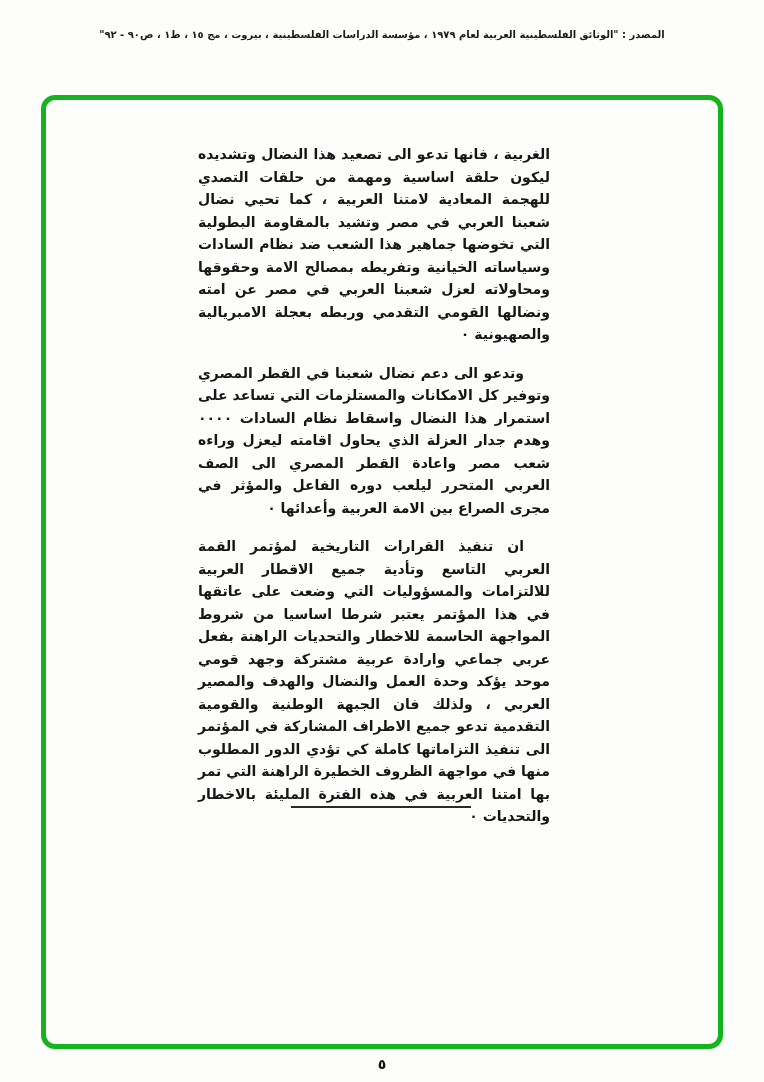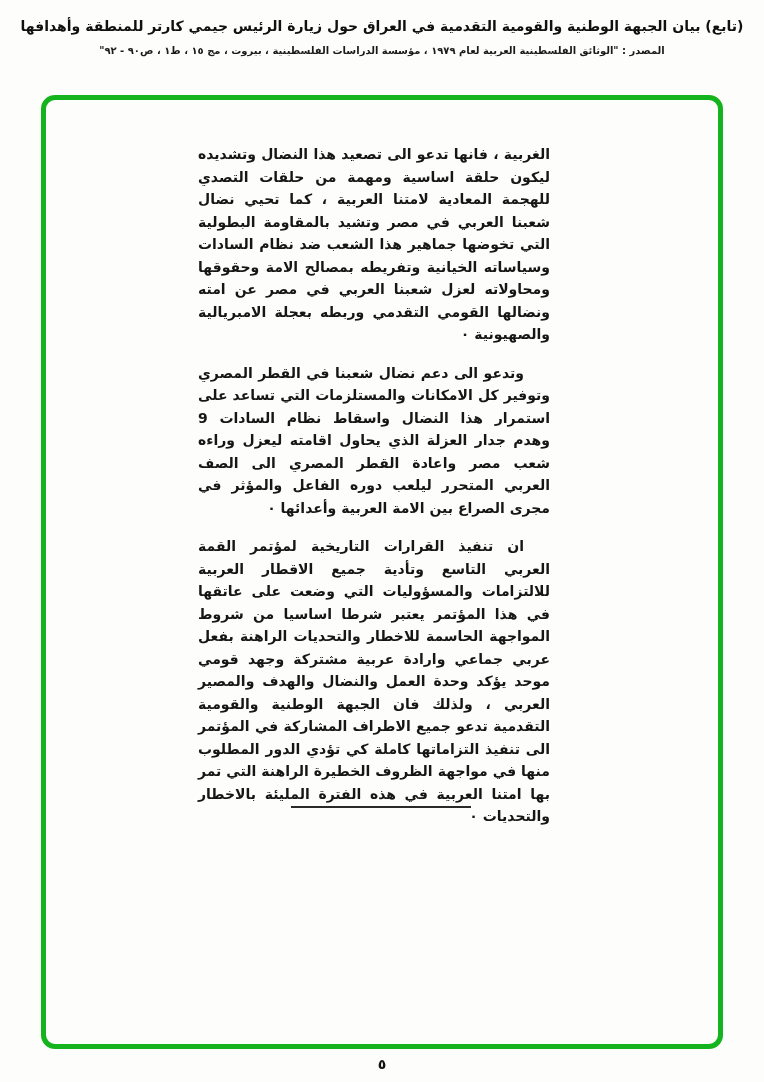--- a/index.html
+++ b/index.html
@@ -86,29 +86,28 @@
     font-weight: 700;
     color: #111;
   }
 </style>
 </head>
 <body>
 
 <div class="page">
 
   <header class="doc-header">
-    <div class="doc-title">(تابع)  بيان الجبهة الوطنية والقومية التقدمية في العراق حول زيارة الرئيس جيمي كارتر للمنطقة وأهدافها</div>
     <div class="doc-source">المصدر : "الوثائق الفلسطينية العربية لعام ١٩٧٩ ،  مؤسسة الدراسات الفلسطينية ، بيروت ، مج ١٥ ، ط١ ، ص٩٠ - ٩٢"</div>
   </header>
 
   <div class="annotation-box" style="border-color: rgb(21, 179, 30);"></div>
 
   <main class="body-text">
     <p class="para">الغربية ، فانها تدعو الى تصعيد هذا النضال وتشديده ليكون حلقة اساسية ومهمة من حلقات التصدي للهجمة المعادية لامتنا العربية ، كما تحيي نضال شعبنا العربي في مصر وتشيد بالمقاومة البطولية التي تخوضها جماهير هذا الشعب ضد نظام السادات وسياساته الخيانية وتفريطه بمصالح الامة وحقوقها ومحاولاته لعزل شعبنا العربي في مصر عن امته ونضالها القومي التقدمي وربطه بعجلة الامبريالية والصهيونية ٠</p>
-    <p class="para indent">وتدعو الى دعم نضال شعبنا في القطر المصري وتوفير كل الامكانات والمستلزمات التي تساعد على استمرار هذا النضال واسقاط نظام السادات 9 وهدم جدار العزلة الذي يحاول اقامته ليعزل وراءه شعب مصر واعادة القطر المصري الى الصف العربي المتحرر ليلعب دوره الفاعل والمؤثر في مجرى الصراع بين الامة العربية وأعدائها ٠</p>
+    <p class="para indent">وتدعو الى دعم نضال شعبنا في القطر المصري وتوفير كل الامكانات والمستلزمات التي تساعد على استمرار هذا النضال واسقاط نظام السادات ٠٠٠٠ وهدم جدار العزلة الذي يحاول اقامته ليعزل وراءه شعب مصر واعادة القطر المصري الى الصف العربي المتحرر ليلعب دوره الفاعل والمؤثر في مجرى الصراع بين الامة العربية وأعدائها ٠</p>
     <p class="para indent">ان تنفيذ القرارات التاريخية لمؤتمر القمة العربي التاسع وتأدية جميع الاقطار العربية للالتزامات والمسؤوليات التي وضعت على عاتقها في هذا المؤتمر يعتبر شرطا اساسيا من شروط المواجهة الحاسمة للاخطار والتحديات الراهنة بفعل عربي جماعي وارادة عربية مشتركة وجهد قومي موحد يؤكد وحدة العمل والنضال والهدف والمصير العربي ، ولذلك فان الجبهة الوطنية والقومية التقدمية تدعو جميع الاطراف المشاركة في المؤتمر الى تنفيذ التزاماتها كاملة كي تؤدي الدور المطلوب منها في مواجهة الظروف الخطيرة الراهنة التي تمر بها امتنا العربية في هذه الفترة المليئة بالاخطار والتحديات ٠</p>
   </main>
 
   <div class="sig-rule"></div>
 
   <div class="page-number">٥</div>
 
 </div>
 
 </body></html>

